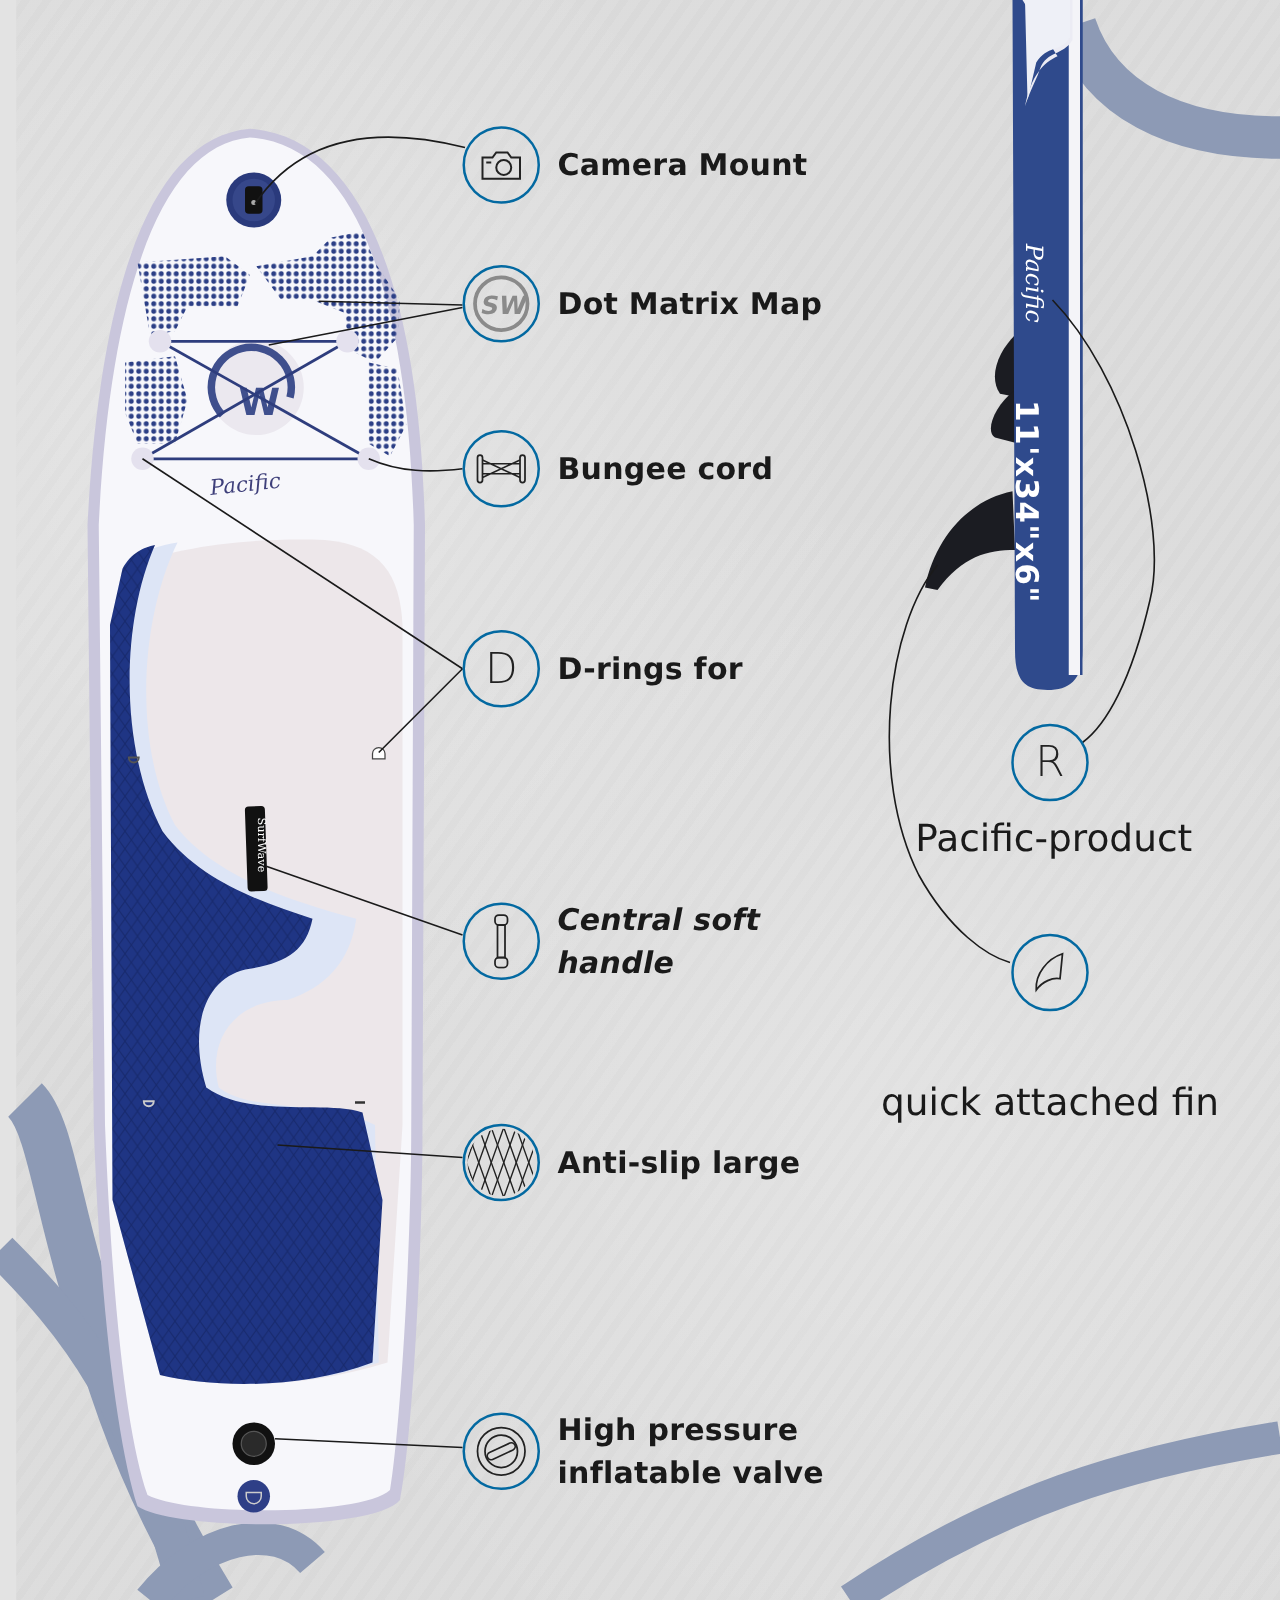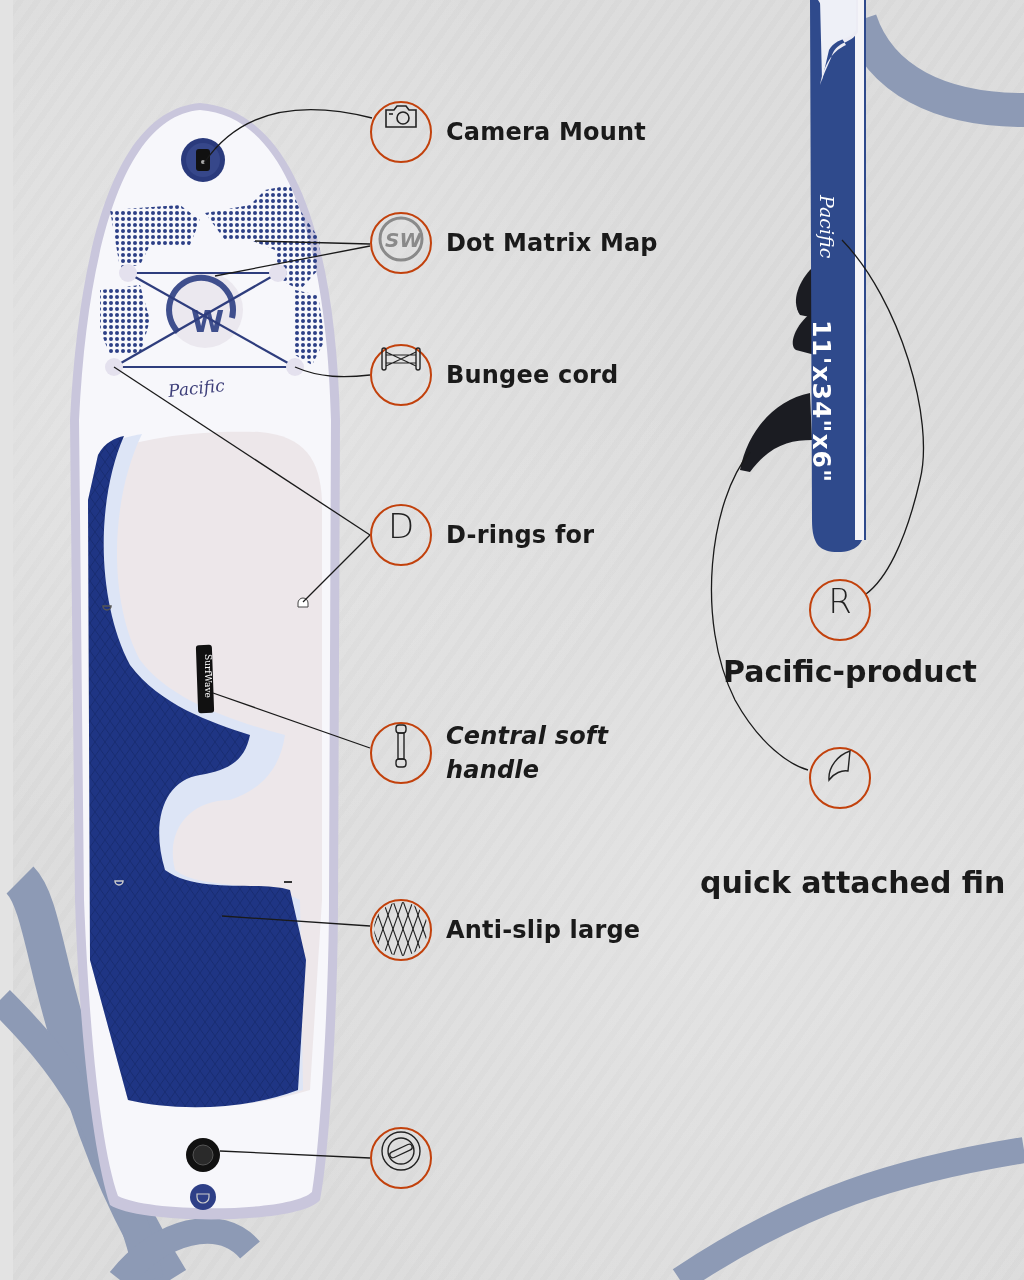--- a/index.html
+++ b/index.html
@@ -35,41 +35,42 @@
       width: 1024px; height: 1280px;
     }
     .feature {
       position: absolute;
       display: flex;
       align-items: center;
     }
     .icon-circle {
       width: 62px;
       height: 62px;
-      border: 2px solid #c2410c;
+      border: 2px solid #0369a1;
       border-radius: 50%;
       box-sizing: border-box;
       display: flex;
+      align-items: center;
       justify-content: center;
       flex: none;
       background: transparent;
     }
     .icon-circle svg { display: block; }
     .label {
       margin-left: 14px;
       font-weight: bold;
       font-size: 24px;
       line-height: 34px;
       color: #1a1a1a;
       letter-spacing: 0.2px;
     }
     .label span { display: block; white-space: nowrap; }
     .label-center {
       position: absolute;
-      font-weight: bold;
+      font-weight: normal;
       font-size: 30px;
       line-height: 35px;
       color: #1a1a1a;
       text-align: center;
       white-space: nowrap;
     }
     .label-center span { display: block; }
     .dim-text {
       position: absolute;
       left: 836px;
@@ -328,20 +329,24 @@
 </div>
 
 <div class="feature" style="left:370px; top:1127px;">
   <div class="icon-circle">
     <svg width="44" height="44" viewBox="0 0 44 44">
         <circle cx="22" cy="22" r="19" fill="none" stroke="#222" stroke-width="1.4"></circle>
         <circle cx="22" cy="22" r="13" fill="none" stroke="#222" stroke-width="1.4"></circle>
         <rect x="10" y="19" width="24" height="6" rx="3" transform="rotate(-25 22 22)" fill="none" stroke="#222" stroke-width="1.3"></rect>
       </svg>
   </div>
+  <div class="label">
+    <span>High pressure</span>
+    <span>inflatable valve</span>
+  </div>
 </div>
 
 <div class="icon-circle" style="position:absolute; left:809px; top:579px;">
   <span style="font-family:'DejaVu Sans', sans-serif; font-size:34px; font-weight:200; color:#222;">R</span>
 </div>
 <div class="label-center" style="left:723px; top:654px; width:240px;">
   <span>Pacific-product</span>
 </div>
 
 <div class="icon-circle" style="position:absolute; left:809px; top:747px;">

